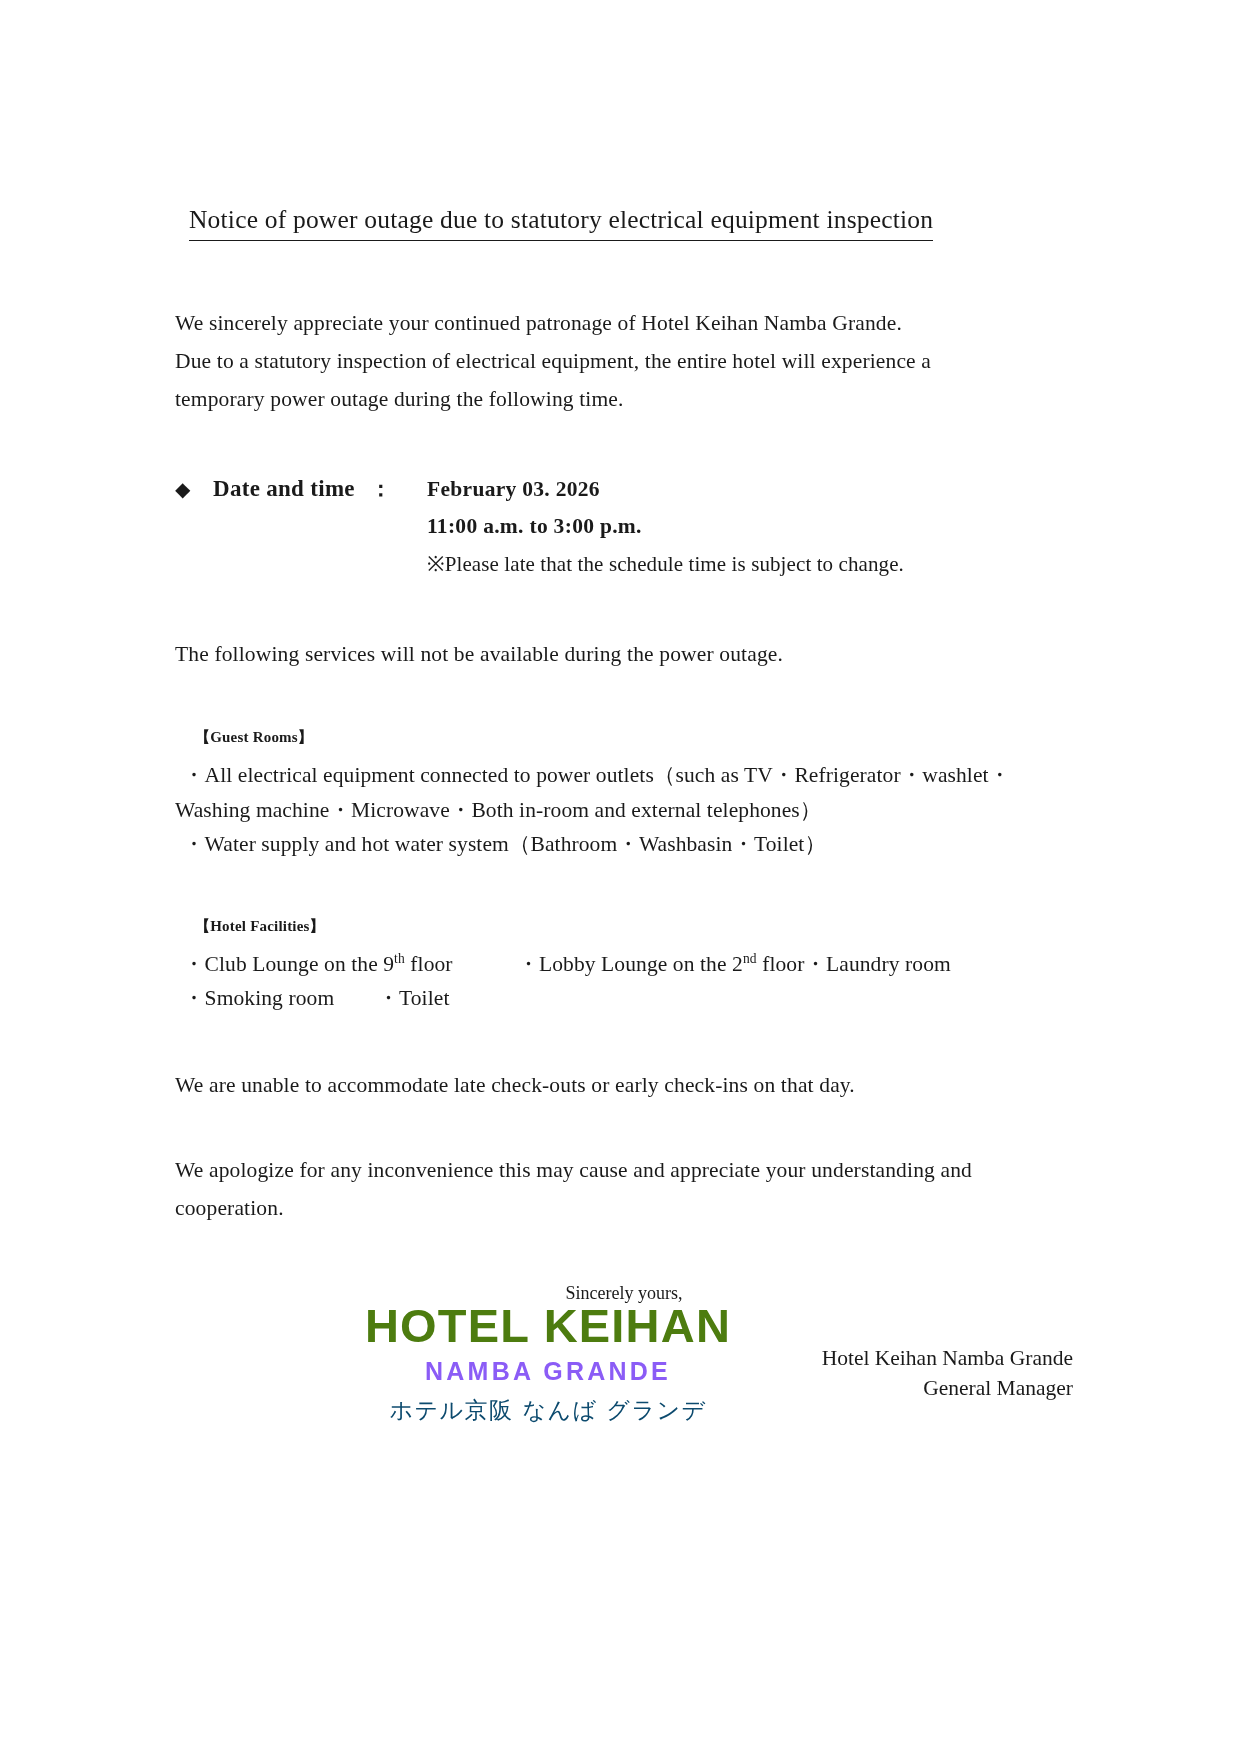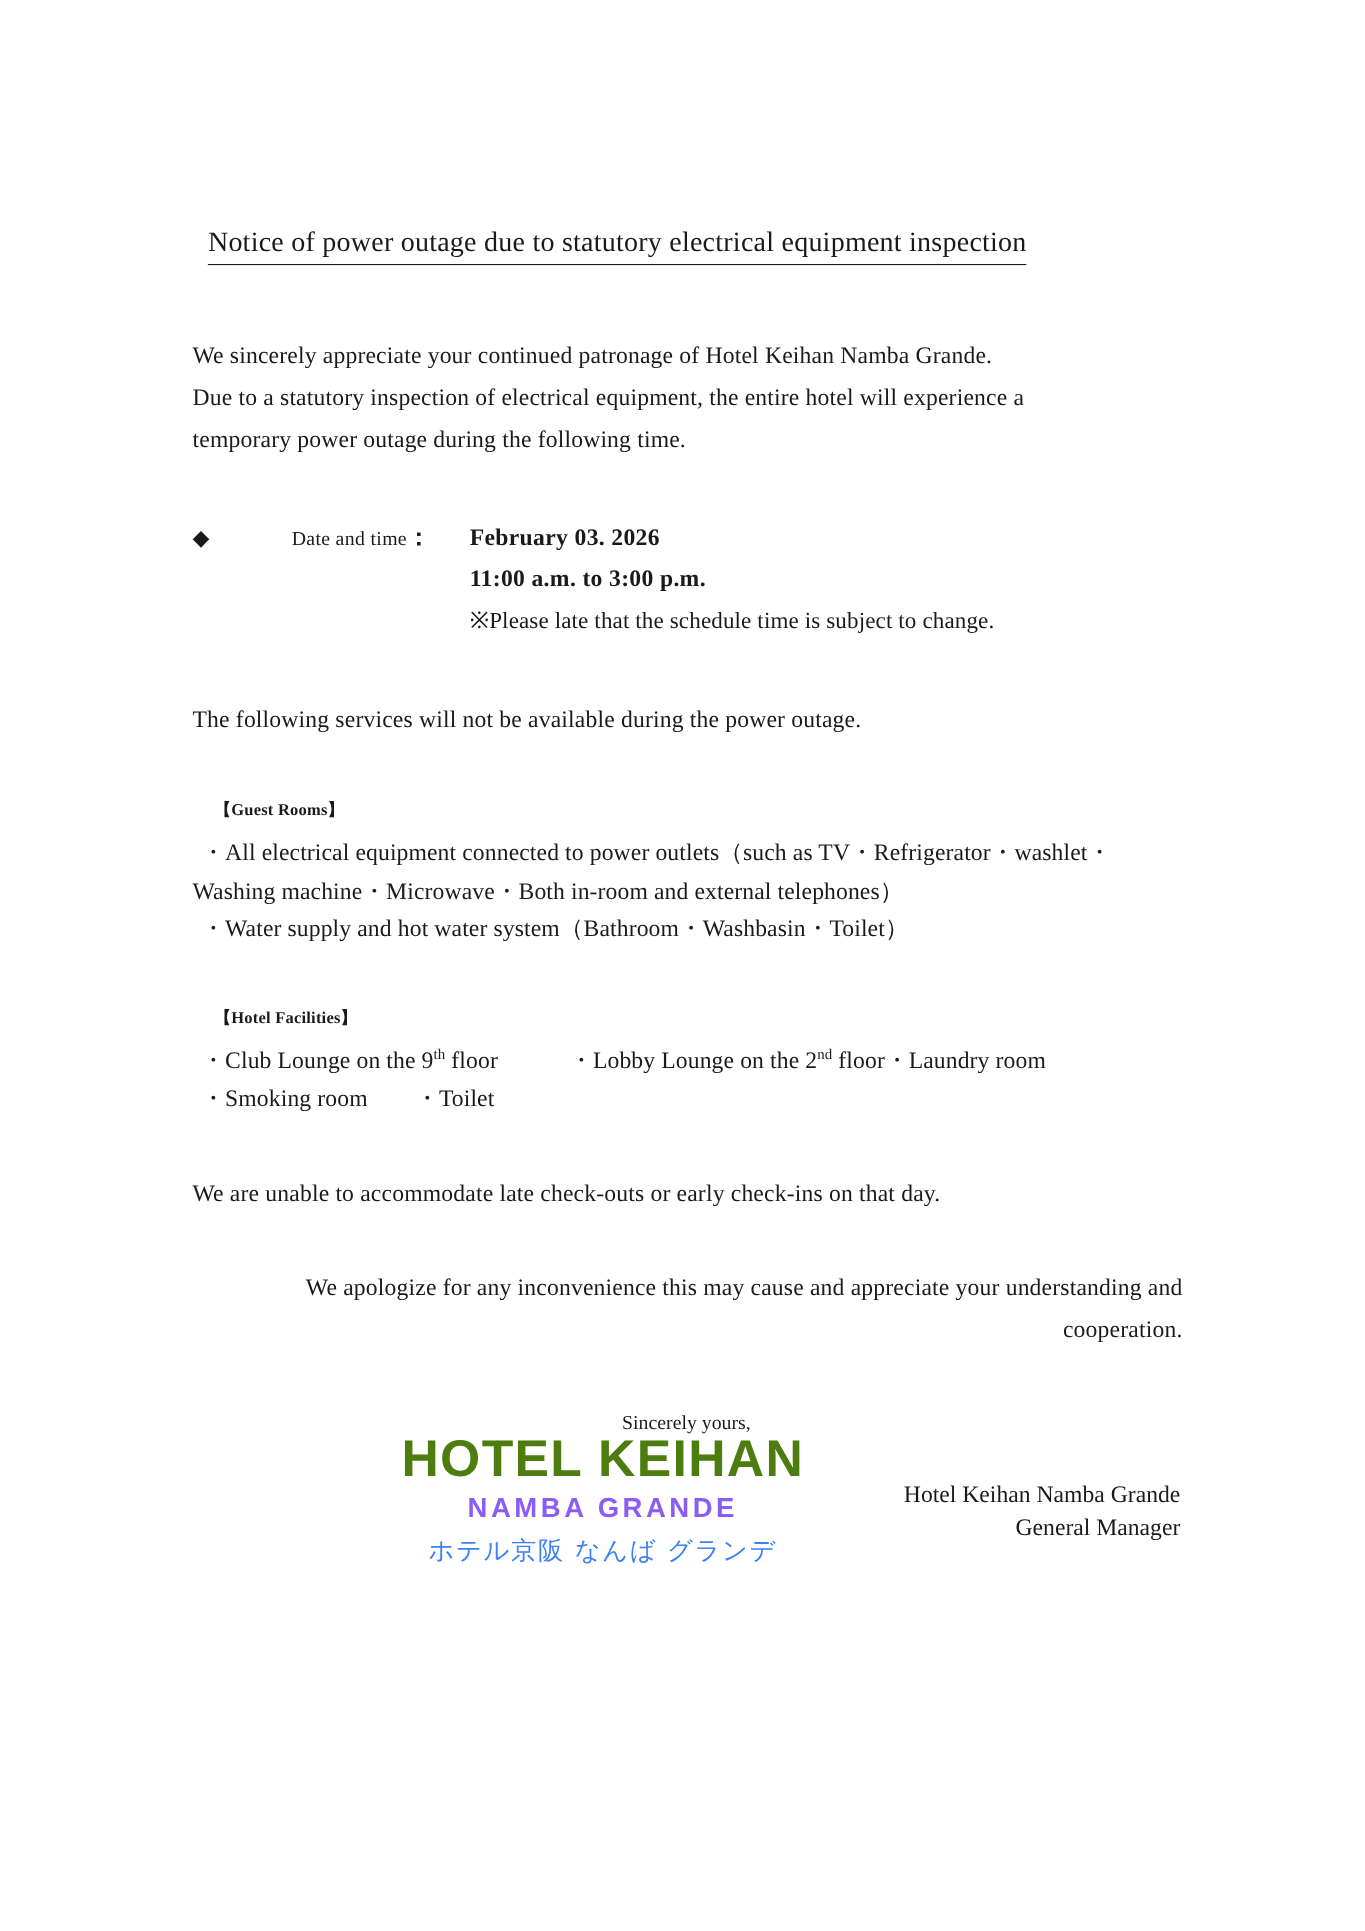--- a/index.html
+++ b/index.html
@@ -65,26 +65,25 @@
     font-size: 21.5px;
     line-height: 37px;
   }
   .dt-diamond {
     width: 38px;
     flex: 0 0 38px;
     font-size: 20px;
     line-height: 37px;
   }
   .dt-label {
-    font-weight: normal;
+    font-weight: bold;
     width: 157px;
     flex: 0 0 157px;
-    font-size: 18px;
+    font-size: 23px;
     letter-spacing: 0.3px;
-    text-align: right;
   }
   .dt-colon {
     font-weight: bold;
     width: 57px;
     flex: 0 0 57px;
   }
   .dt-value {
     font-weight: bold;
     letter-spacing: 0.3px;
   }
@@ -124,21 +123,21 @@
   .section-line.indent { margin-left: 8px; }
   .section-line.hang { margin-left: 0px; }
 
   sup {
     font-size: 0.63em;
     vertical-align: super;
     line-height: 0;
   }
 
   .para-block { margin-top: 50px; }
-  .para-block2 { margin-top: 47px; text-align: right; }
+  .para-block2 { margin-top: 47px; }
 
   
   .signoff {
     margin-top: 48px;
     text-align: center;
     font-size: 18px;
     line-height: 36px;
     padding-right: 2px;
   }
   .signature {
@@ -171,21 +170,21 @@
     font-size: 25px;
     letter-spacing: 3.2px;
     color: #8b5cf6;
     line-height: 34px;
     margin-top: 2px;
   }
   .logo-jp {
     font-family: "DejaVu Sans", "Liberation Sans", sans-serif;
     font-size: 23px;
     letter-spacing: 1.5px;
-    color: #3b82f6;
+    color: #0c4a6e;
     line-height: 34px;
     margin-top: 5px;
   }
 </style>
 </head>
 <body>
 
 <div class="page">
   <div class="content">
 

